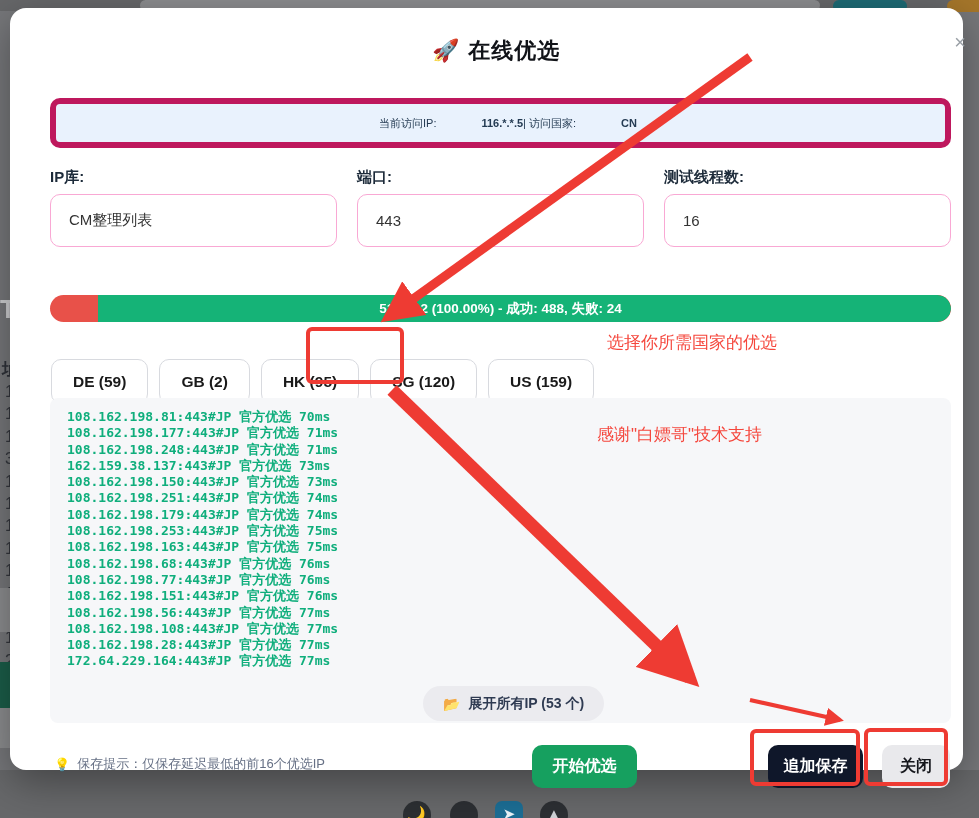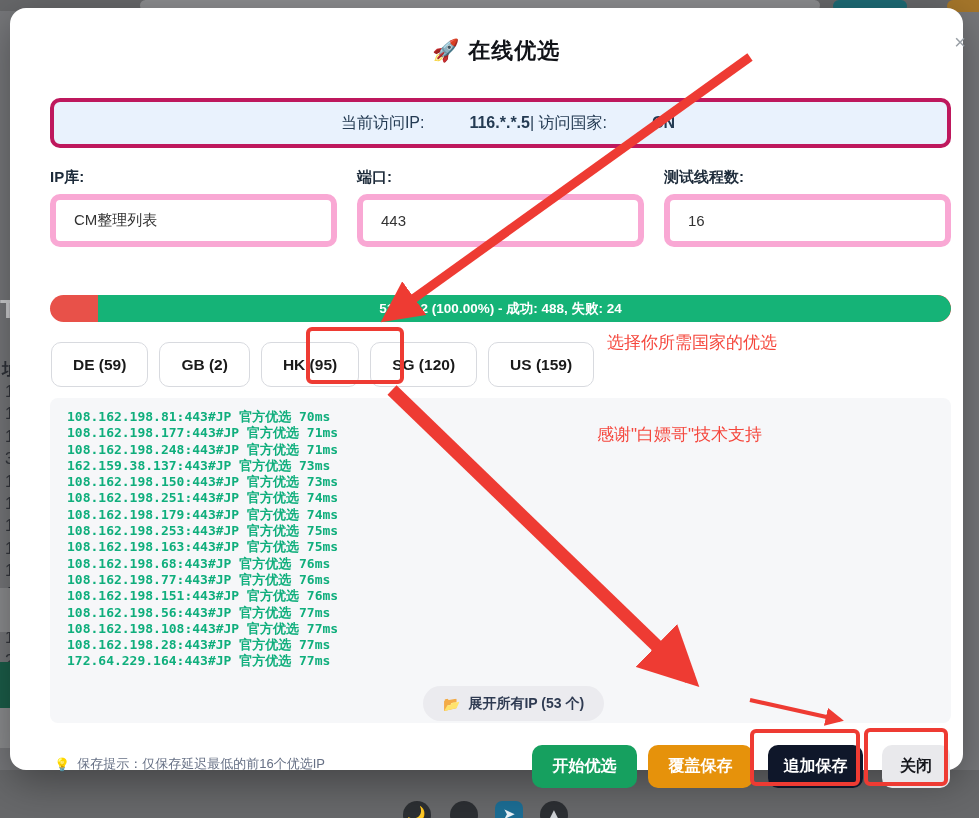--- a/index.html
+++ b/index.html
@@ -28,39 +28,39 @@
 
   
   .modal { position:absolute; left:10px; top:8px; width:953px; height:762px;
            background:#ffffff; border-radius:16px; box-shadow:0 12px 40px rgba(0,0,0,.35); }
   .title { position:absolute; left:10px; top:28px; width:953px; text-align:center;
            font-size:22px; font-weight:bold; color:#111318; letter-spacing:1px; }
   .close-x { position:absolute; left:936px; top:20px; width:28px; height:28px; text-align:center;
              font-size:20px; line-height:28px; color:#9aa0a6; cursor:pointer; }
 
   .infobar { position:absolute; left:40px; top:90px; width:901px; height:50px; background:#e9f2fd;
-             border:4px solid #be185d; border-radius:10px; display:flex; align-items:center;
-             justify-content:center; font-size:16px; color:#243b53;padding-left:15px; }
+             border:6px solid #be185d; border-radius:10px; display:flex; align-items:center;
+             justify-content:center; font-size:11px; color:#243b53;padding-left:15px; }
   .infobar b { font-weight:bold;margin-left:45px; }
 
   .field-label { position:absolute; top:160px; font-size:15px; font-weight:bold; color:#1d2b3a; }
-  .field-box { position:absolute; top:186px; width:287px; height:53px; border:6px solid #f9a8d4;
+  .field-box { position:absolute; top:186px; width:287px; height:53px; border:1px solid #f9a8d4;
                border-radius:10px; background:#fff; display:flex; align-items:center;
                padding-left:18px; font-size:15px; color:#333; }
 
   .progress { position:absolute; left:40px; top:287px; width:901px; height:27px; background:#e85149;
               border-radius:14px; overflow:hidden; }
   .progress-fill { position:absolute; left:48px; top:0; right:0; height:27px; background:#15b377;
                    border-radius:0 14px 14px 0; }
   .progress-text { position:absolute; left:0; top:0; width:100%; height:27px; display:flex;
                    align-items:center; justify-content:center; color:#fff; font-size:13.5px; font-weight:bold; }
 
   .countries { position:absolute; left:41px; top:334px; display:flex; gap:11px; }
   .country-btn { height:45px; padding:0 21px; background:#fff; border:1px solid #d8dadf; border-radius:10px;
-                 display:flex; align-items:center; font-size:15.5px; font-weight:bold; color:#1a1a1a; cursor:pointer; }
+                 display:flex; align-items:center; font-size:15.5px; font-weight:bold; color:#1a1a1a; cursor:pointer;margin-top:17px; }
 
   .panel { position:absolute; left:40px; top:390px; width:901px; height:325px; background:#f6f7f9; border-radius:8px; }
   .ip-list { position:absolute; left:17px; top:11px; font-family:"DejaVu Sans Mono", monospace;
              font-size:13px; font-weight:bold; color:#0fae7c; line-height:16.3px; white-space:pre-line; }
   .expand-pill { position:absolute; left:373px; top:288px; height:35px; padding:0 20px; background:#ebebef;
                  border-radius:18px; display:flex; align-items:center; gap:8px;
                  font-size:14px; font-weight:bold; color:#2f3b52; cursor:pointer; }
 
   .hint { position:absolute; left:44px; top:747px; font-size:13px; color:#667085; display:flex; gap:7px; align-items:center; }
 
@@ -170,21 +170,20 @@
         <span>展开所有IP (53 个)</span>
       </div>
     </div>
 
     <div class="hint">
       <span>💡</span>
       <span>保存提示：仅保存延迟最低的前16个优选IP</span>
     </div>
 
     <button class="btn btn-start">开始优选</button>
-    <button class="btn btn-overwrite">覆盖保存</button>
     <button class="btn btn-append">追加保存</button>
     <button class="btn btn-close">关闭</button>
   </div>
 
   <div class="anno-text anno-pick">选择你所需国家的优选</div>
   <div class="anno-text anno-thanks">感谢"白嫖哥"技术支持</div>
   <div class="anno-box box-jp"></div>
   <div class="anno-box box-append"></div>
   <div class="anno-box box-close"></div>
 

